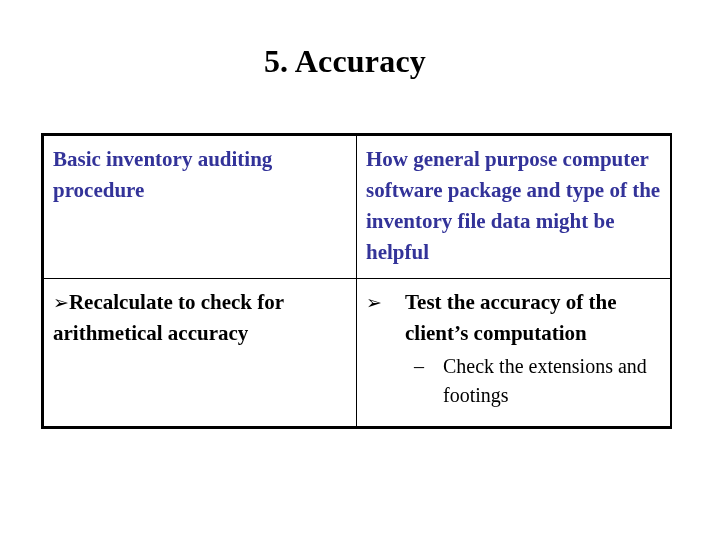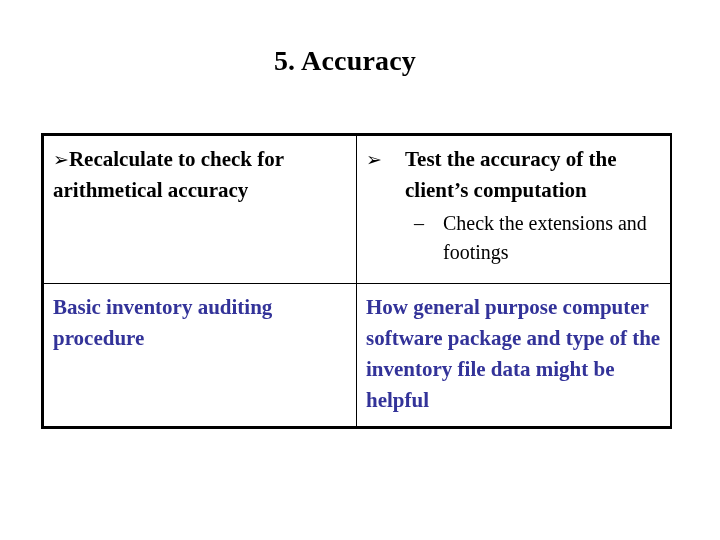--- a/index.html
+++ b/index.html
@@ -18,21 +18,21 @@
 
   
   #slide-title {
     position: absolute;
     left: 0;
     top: 44px;
     width: 690px;
     text-align: center;
     font-family: "Liberation Serif", "DejaVu Serif", serif;
     font-weight: bold;
-    font-size: 28px;
+    font-size: 32px;
     line-height: 34px;
     color: #000000;
     letter-spacing: 0.2px;
     white-space: nowrap;
   }
 
   
   #content-table {
     position: absolute;
     left: 41px;
@@ -139,47 +139,47 @@
 </head>
 <body>
 
 <div id="slide-title">5. Accuracy</div>
 
 <div id="content-table">
   <table>
     <tbody>
 
       <tr>
+        <td class="col-left">
+          <div class="cell-inner">
+            <p class="txt blue">Basic inventory auditing procedure</p>
+          </div>
+        </td>
+        <td class="col-right">
+          <div class="cell-inner-right">
+            <p class="txt blue">How general purpose computer software package and type of the inventory file data might be helpful</p>
+          </div>
+        </td>
+      </tr>
+
+      <tr>
 
         <td class="col-left">
           <div class="cell-inner">
             <p class="txt black bullet-line bullet-tight"><span class="arrow-glyph">➢</span><span>Recalculate to check for arithmetical accuracy</span></p>
           </div>
         </td>
 
         <td class="col-right">
           <div class="cell-inner-right">
             <p class="txt black bullet-indent"><span class="arrow-marker">➢</span><span>Test the accuracy of the client’s computation</span></p>
 
             <p class="sub-bullet"><span class="dash-marker">–</span><span>Check the extensions and footings</span></p>
 
             <div class="cell-pad-bottom"></div>
           </div>
         </td>
 
       </tr>
 
-      <tr>
-        <td class="col-left">
-          <div class="cell-inner">
-            <p class="txt blue">Basic inventory auditing procedure</p>
-          </div>
-        </td>
-        <td class="col-right">
-          <div class="cell-inner-right">
-            <p class="txt blue">How general purpose computer software package and type of the inventory file data might be helpful</p>
-          </div>
-        </td>
-      </tr>
-
     </tbody>
   </table>
 </div>
 
 </body></html>

